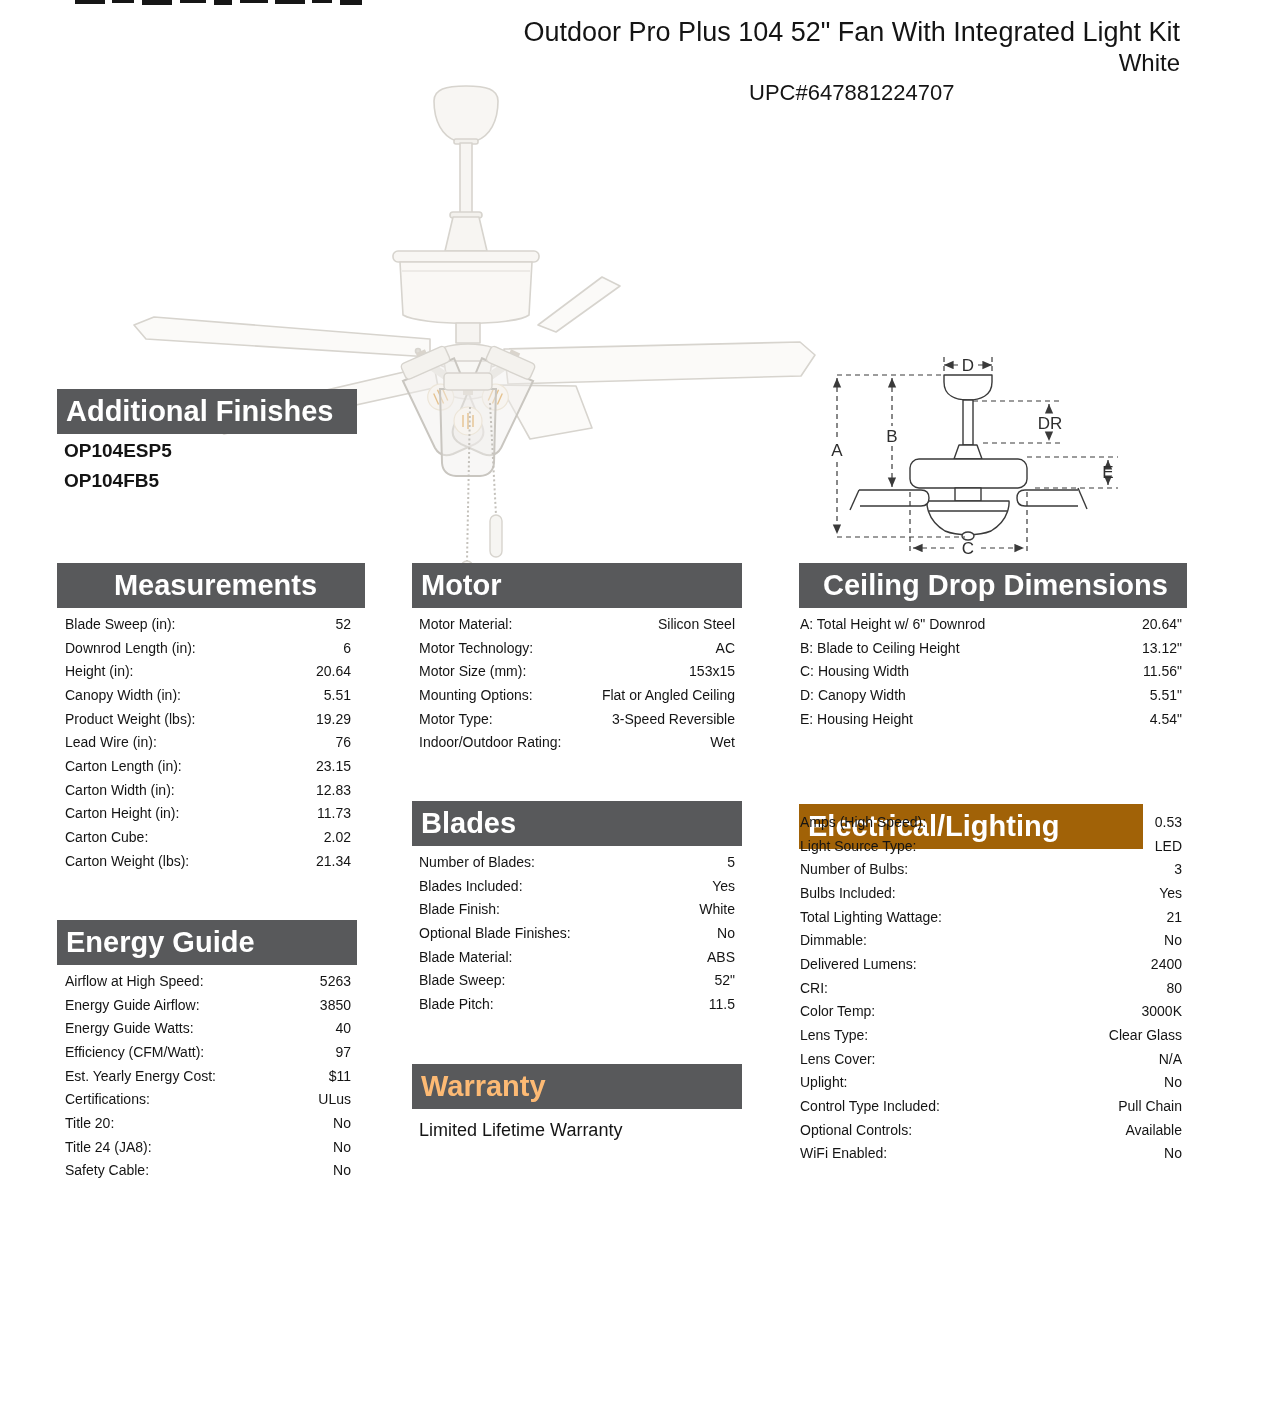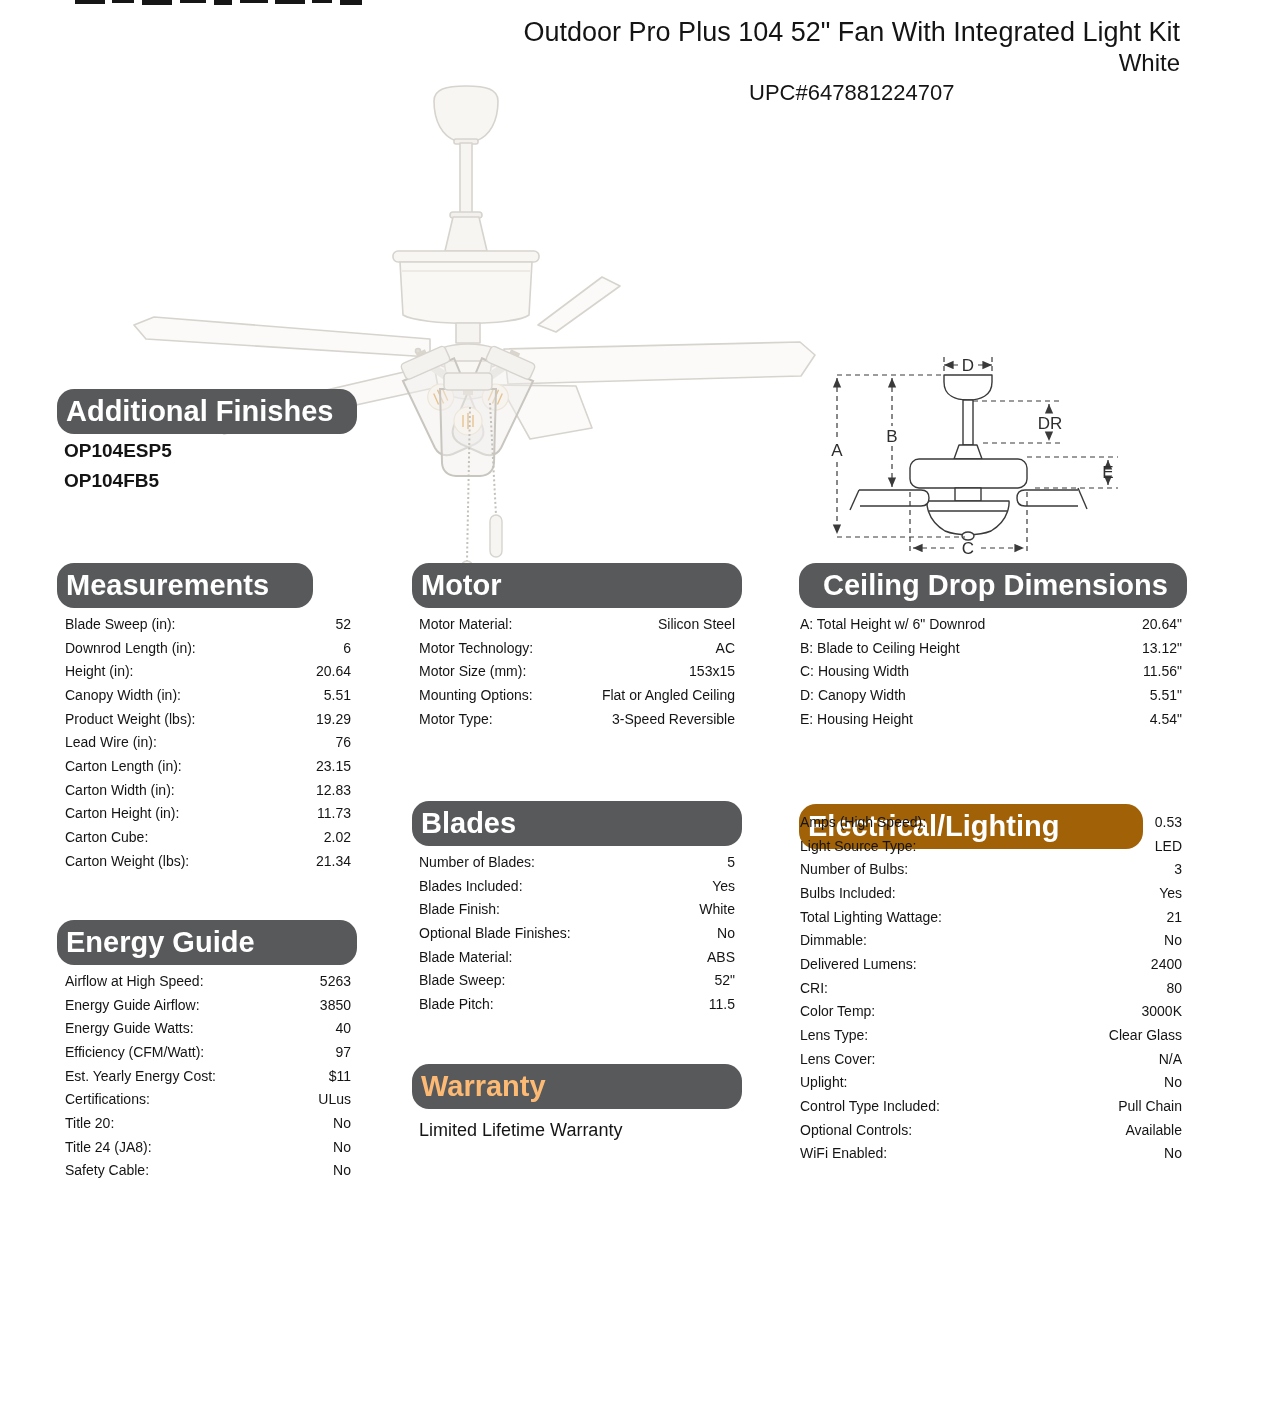--- a/index.html
+++ b/index.html
@@ -4,21 +4,21 @@
 <style>
   html,body{margin:0;padding:0;background:#fff;}
   .page{position:relative;width:1264px;height:1401px;background:#ffffff;overflow:hidden;
         font-family:"Liberation Sans",sans-serif;color:#141414;}
   .frag{position:absolute;top:0;background:#161616;}
   .title-block{position:absolute;right:84px;top:16px;text-align:right;white-space:nowrap;}
   .page-title{font-size:27px;line-height:32px;}
   .finish-name{font-size:24px;line-height:30px;}
   .upc-code{font-size:22px;line-height:30px;text-align:center;}
   .hdr{position:absolute;height:45px;background:#58595b;color:#ffffff;font-weight:bold;
-       font-size:29px;line-height:44px;padding-left:9px;box-sizing:border-box;white-space:nowrap;overflow:hidden;border-radius:17px;}
+       font-size:29px;line-height:44px;padding-left:9px;box-sizing:border-box;white-space:nowrap;overflow:hidden;}
   .rows{position:absolute;font-size:14px;}
   .spec-row{display:flex;justify-content:space-between;align-items:center;height:23.7px;white-space:nowrap;}
   .spec-row .lbl{text-align:left;}
   .spec-row .val{text-align:right;}
   .finish-list{position:absolute;font-size:19px;font-weight:bold;}
   .finish-list div{height:30px;line-height:30px;}
   .warranty-text{position:absolute;font-size:18px;white-space:nowrap;}
   svg text{font-family:"Liberation Sans",sans-serif;}
 </style>
 </head>
@@ -168,21 +168,21 @@
       <text x="235" y="87">DR</text>
     </g>
   </svg>
 
   <div class="hdr" style="left: 57px; top: 389px; width: 300px; background: rgb(88, 89, 91); color: rgb(255, 255, 255);">Additional Finishes</div>
   <div class="finish-list" style="left:64px;top:436px;">
       <div>OP104ESP5</div>
       <div>OP104FB5</div>
     </div>
 
-  <div class="hdr" style="left: 57px; top: 563px; width: 256px; background: rgb(88, 89, 91); color: rgb(255, 255, 255);">Measurements</div>
+  <div class="hdr" style="left: 57px; top: 563px; width: 308px; background: rgb(88, 89, 91); color: rgb(255, 255, 255); text-align: center;">Measurements</div>
   <div class="rows" style="left:65px;top:612px;width:286px;">
       <div class="spec-row">
         <span class="lbl">Blade Sweep (in):</span>
         <span class="val">52</span>
       </div>
       <div class="spec-row">
         <span class="lbl">Downrod Length (in):</span>
         <span class="val">6</span>
       </div>
       <div class="spec-row">
@@ -278,20 +278,24 @@
         <span class="val">153x15</span>
       </div>
       <div class="spec-row">
         <span class="lbl">Mounting Options:</span>
         <span class="val">Flat or Angled Ceiling</span>
       </div>
       <div class="spec-row">
         <span class="lbl">Motor Type:</span>
         <span class="val">3-Speed Reversible</span>
       </div>
+      <div class="spec-row">
+        <span class="lbl">Indoor/Outdoor Rating:</span>
+        <span class="val">Wet</span>
+      </div>
     </div>
 
   <div class="hdr" style="left: 412px; top: 801px; width: 330px; background: rgb(88, 89, 91); color: rgb(255, 255, 255);">Blades</div>
   <div class="rows" style="left:419px;top:850px;width:316px;">
       <div class="spec-row">
         <span class="lbl">Number of Blades:</span>
         <span class="val">5</span>
       </div>
       <div class="spec-row">
         <span class="lbl">Blades Included:</span>

